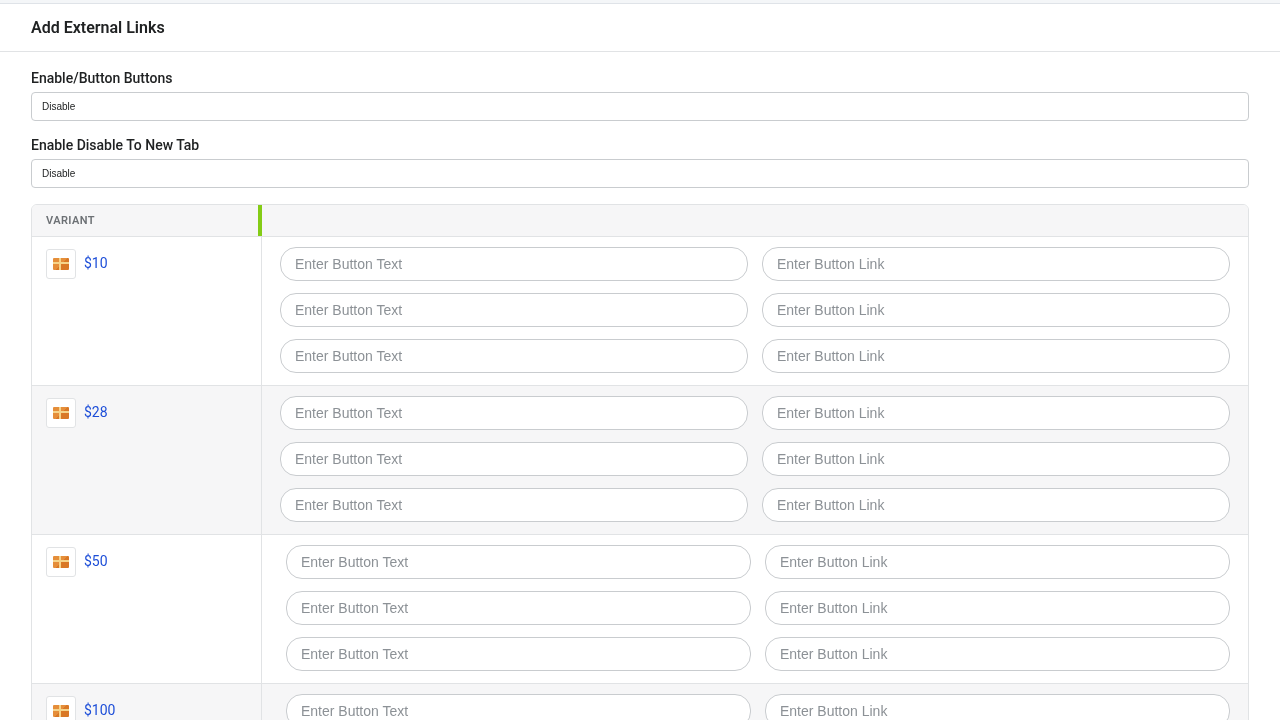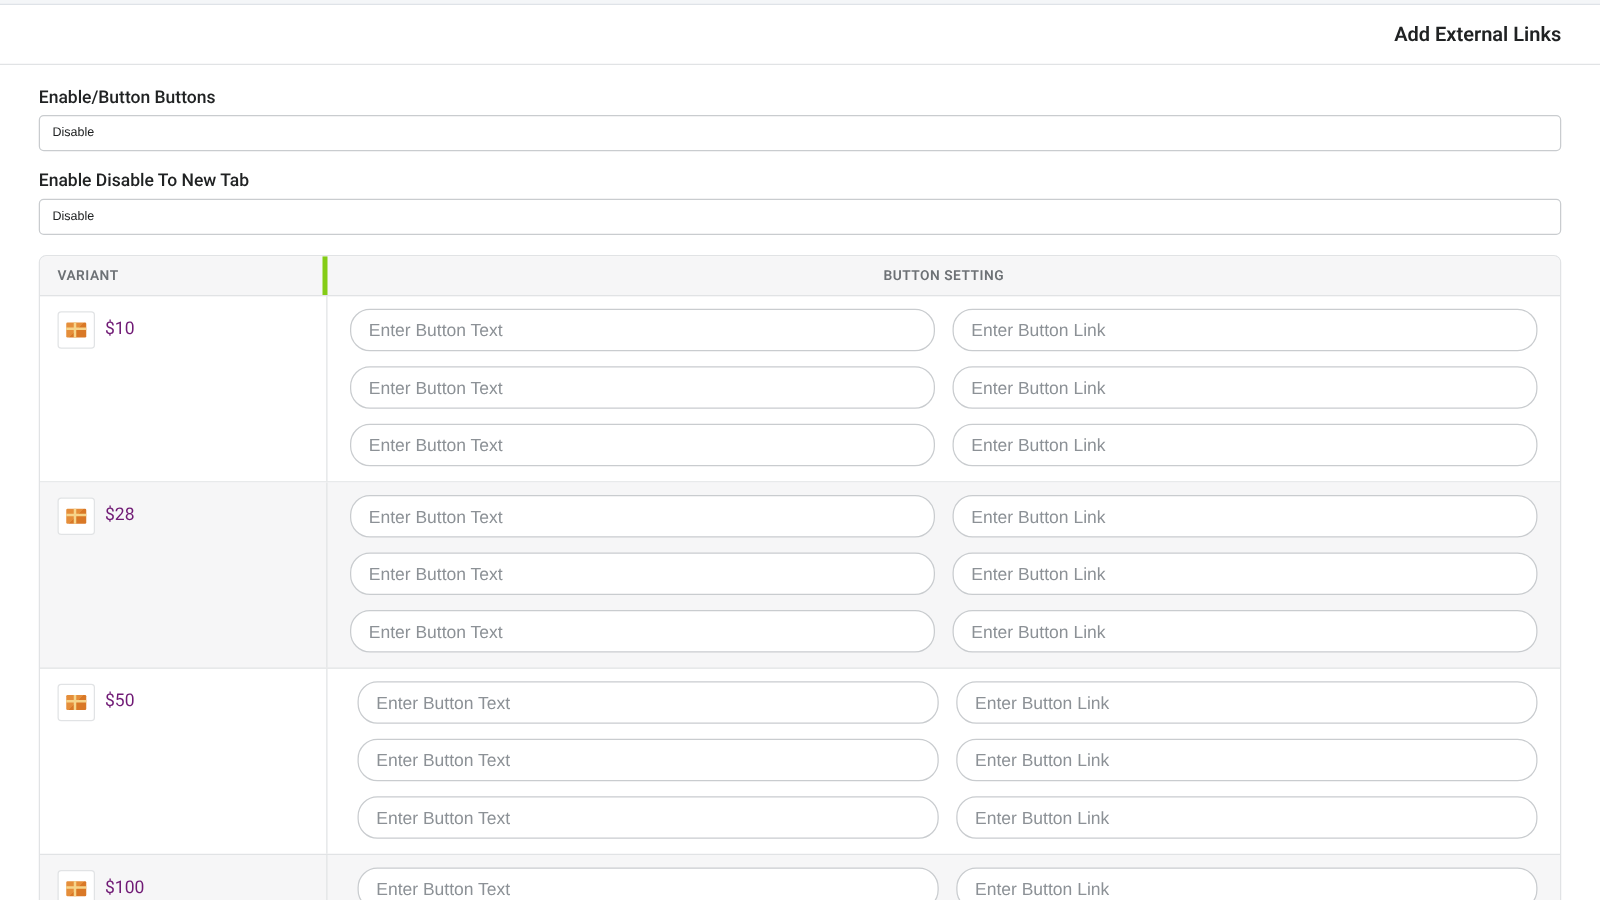--- a/index.html
+++ b/index.html
@@ -15,21 +15,20 @@
   border-bottom: 1px solid #dfe3e8;
 }
 .page-header {
   padding: 14px 31px;
   border-bottom: 1px solid #e1e3e5;
 }
 .page-title {
   font-size: 16px;
   font-weight: 600;
   color: #202223;
-  text-align: right;
 }
 .content {
   padding: 18px 31px 0 31px;
 }
 .field-group {
   margin-bottom: 16px;
 }
 .field-label {
   font-size: 14px;
   font-weight: 500;
@@ -118,21 +117,21 @@
 }
 .variant-thumb-inner::after {
   content: "";
   position: absolute;
   left: 6px; top: 0; bottom: 0;
   width: 2px;
   background: #f6d48a;
 }
 .variant-label {
   font-size: 14px;
-  color: #701a75;
+  color: #1d4ed8;
   padding-top: 6px;
   text-align: right;
 }
 .cell-settings {
   flex: 1;
   padding: 10px 18px 12px 18px;
   display: flex;
   flex-direction: column;
   gap: 12px;
 }
@@ -179,21 +178,20 @@
     <div class="select-wrap">
       <select class="select">
         <option>Disable</option>
       </select>
     </div>
   </div>
 
   <div class="table">
     <div class="thead">
       <div class="th th-variant">Variant</div>
-      <div class="th th-setting">Button Setting</div>
     </div>
 
     <div class="row">
       <div class="cell-variant">
         <div class="variant-thumb">
             <div class="variant-thumb-inner"></div>
           </div>
         <div class="variant-label">$10</div>
       </div>
       <div class="cell-settings">

